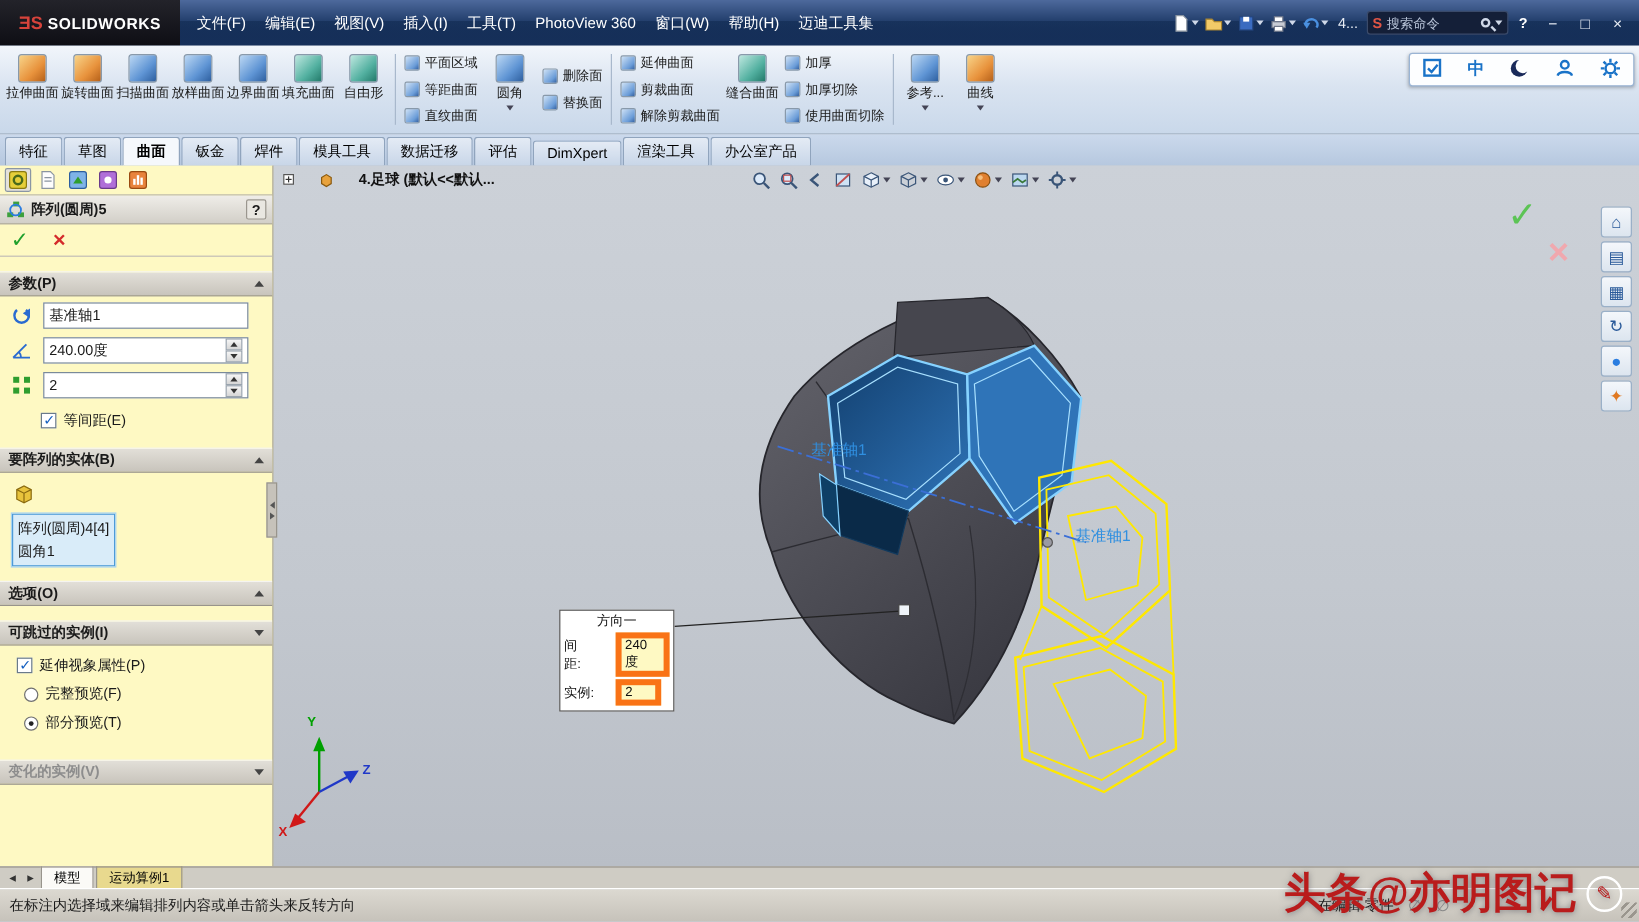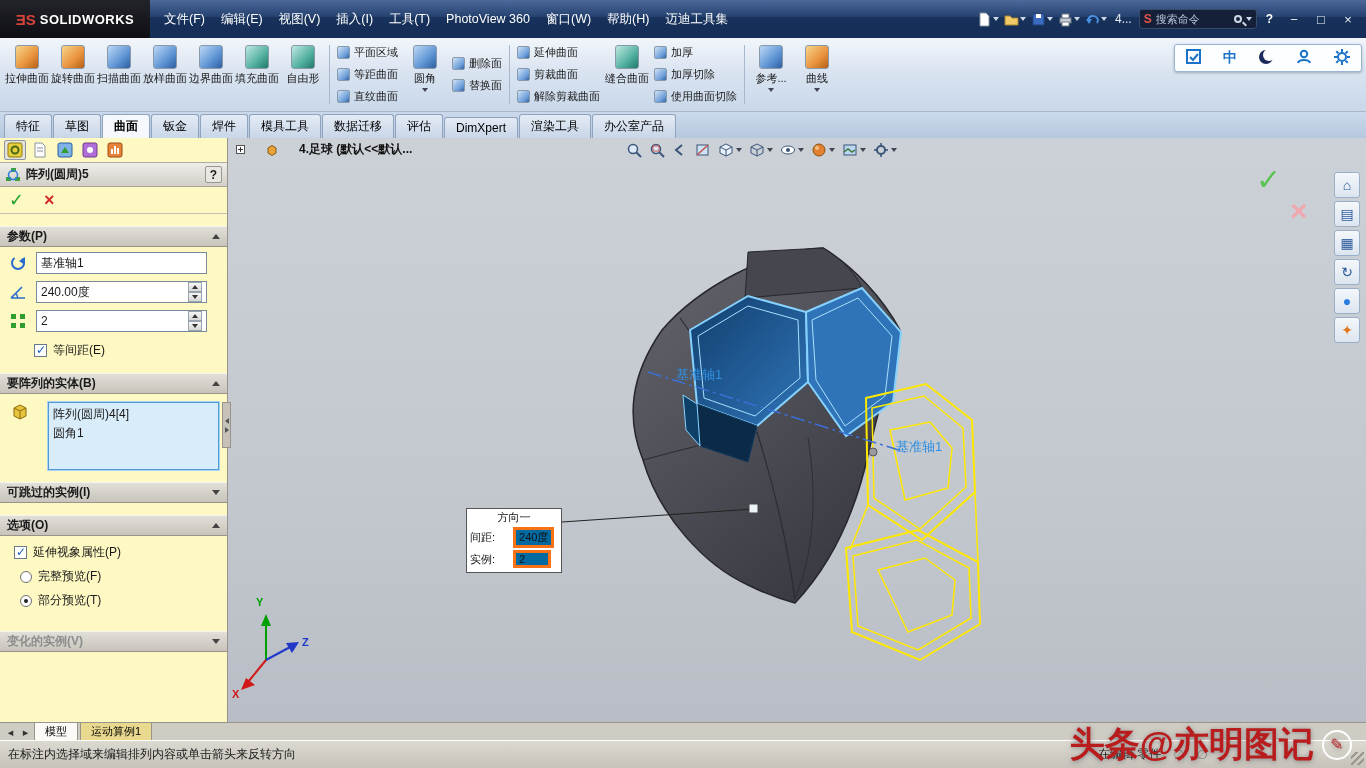--- a/index.html
+++ b/index.html
@@ -84,21 +84,21 @@
   .spinner { margin-left:auto; display:flex; flex-direction:column; }
   .spin-btn { width:14px; height:10px; background:linear-gradient(#f6f6f6,#d6d6d6); border:1px solid #9aa4ae;
     display:flex; align-items:center; justify-content:center; }
   .tri-u { width:0;height:0;border-left:3px solid transparent;border-right:3px solid transparent;border-bottom:4px solid #333; }
   .tri-d { width:0;height:0;border-left:3px solid transparent;border-right:3px solid transparent;border-top:4px solid #333; }
   .cbrow { display:flex; align-items:center; gap:6px; padding:8px 6px 2px 34px; font-size:12px; }
   .cb { width:13px; height:13px; background:#fff; border:1px solid #6a7a8a; position:relative; flex:none; }
   .cb.on::after { content:"✓"; position:absolute; left:1px; top:-2px; color:#1560c0; font-size:12px; font-weight:bold; }
   .radio { width:12px; height:12px; border:1px solid #707070; border-radius:50%; background:#fff; position:relative; flex:none; }
   .radio.on::after { content:""; position:absolute; left:3px; top:3px; width:4px; height:4px; border-radius:50%; background:#222; }
-  .listwrap { display:flex; gap:18px; padding:8px 8px 0 10px; align-items:flex-start; }
+  .listwrap { display:flex; gap:6px; padding:8px 8px 0 10px; align-items:flex-start;flex-direction:column; }
   .listbox { flex:1; height:68px; background:#d9ecf9; border:1px solid #4d9bd8; outline:1px solid #a8d4f2; padding:2px 4px; font-size:12px; }
   .li { padding:1px 0; }
   .splitter { position:absolute; left:222px; top:402px; width:9px; height:46px; background:#c6c2ba;
     border:1px solid #98948c; z-index:7; display:flex; flex-direction:column; align-items:center; justify-content:center; gap:3px; }
   .splitter i { width:0;height:0;border-top:3px solid transparent;border-bottom:3px solid transparent; display:block; }
   .splitter .l { border-right:4px solid #555; } .splitter .r { border-left:4px solid #555; }
 
   
   .viewport { position:absolute; left:228px; top:138px; width:1138px; height:584px;
     background:linear-gradient(180deg,#ccd1d8 0%,#c3c8cf 60%,#b9bec6 100%); overflow:hidden; }
@@ -113,21 +113,21 @@
   .conf-ok { position:absolute; left:1028px; top:24px; font-size:30px; font-weight:bold; color:#5cc455; }
   .conf-x { position:absolute; left:1062px; top:56px; font-size:30px; font-weight:bold; color:#f0a8ae; }
   .taskpane { position:absolute; left:1106px; top:34px; display:flex; flex-direction:column; gap:3px; }
   .tp-btn { width:26px; height:26px; border:1px solid #9ab0c8; background:linear-gradient(#f4f7fb,#dce5ef);
     border-radius:3px; display:flex; align-items:center; justify-content:center; font-size:14px; color:#2a5a9a; }
   .axis-lbl { position:absolute; color:#2f8fe0; font-size:13px; white-space:nowrap; }
   .callout { position:absolute; left:238px; top:370px; width:96px; background:#fff; border:1px solid #555;
     font-size:11px; color:#111; padding-bottom:3px; }
   .callout-title { text-align:center; padding:1px 0; font-size:11px; }
   .callout-row { display:flex; align-items:center; padding:1px 3px; gap:18px; }
-  .callout-val { border:3px solid #f97316; background:#0369a1; min-width:38px; padding:0 3px; display:inline-block; }
+  .callout-val { border:5px solid #f97316; background:#fef9c3; min-width:38px; padding:0 3px; display:inline-block; }
   .triad-lbl { position:absolute; font-size:11px; font-weight:bold; }
 
   
   .mtabs { position:absolute; left:0; top:722px; width:1366px; height:18px; background:#cfccc4;
     border-top:1px solid #98948c; display:flex; align-items:flex-end; gap:2px; padding:0 0 0 4px; font-size:11px; }
   .mnav { width:13px; text-align:center; color:#333; line-height:16px; }
   .mtab { padding:1px 10px; background:#e2dfd7; border:1px solid #98948c; border-bottom:none; }
   .mtab.active { background:#fbfaf7; }
   .mtab.hl { background:#e8d98e; }
   .status { position:absolute; left:0; top:740px; width:1366px; height:28px;
@@ -489,27 +489,27 @@
           <path d="M3 5l6 3 6-3M9 8v8" fill="none" stroke="#8a6a10"></path>
         </svg>
       </span>
     <div class="listbox">
       <div class="li">阵列(圆周)4[4]</div>
       <div class="li">圆角1</div>
     </div>
   </div>
 
   <div class="sec-h">
+    <span>选项(O)</span>
+      <span class="chev-up"></span>
+  </div>
+
+  <div class="sec-h">
     <span>可跳过的实例(I)</span>
       <span class="chev-dn"></span>
-  </div>
-
-  <div class="sec-h">
-    <span>选项(O)</span>
-      <span class="chev-up"></span>
   </div>
   <div class="cbrow" style="padding-left:14px;">
     <span class="cb on"></span>
     <span>延伸视象属性(P)</span>
   </div>
   <div class="cbrow" style="padding-left:20px; padding-top:5px;">
     <span class="radio"></span>
     <span>完整预览(F)</span>
   </div>
   <div class="cbrow" style="padding-left:20px; padding-top:5px;">

